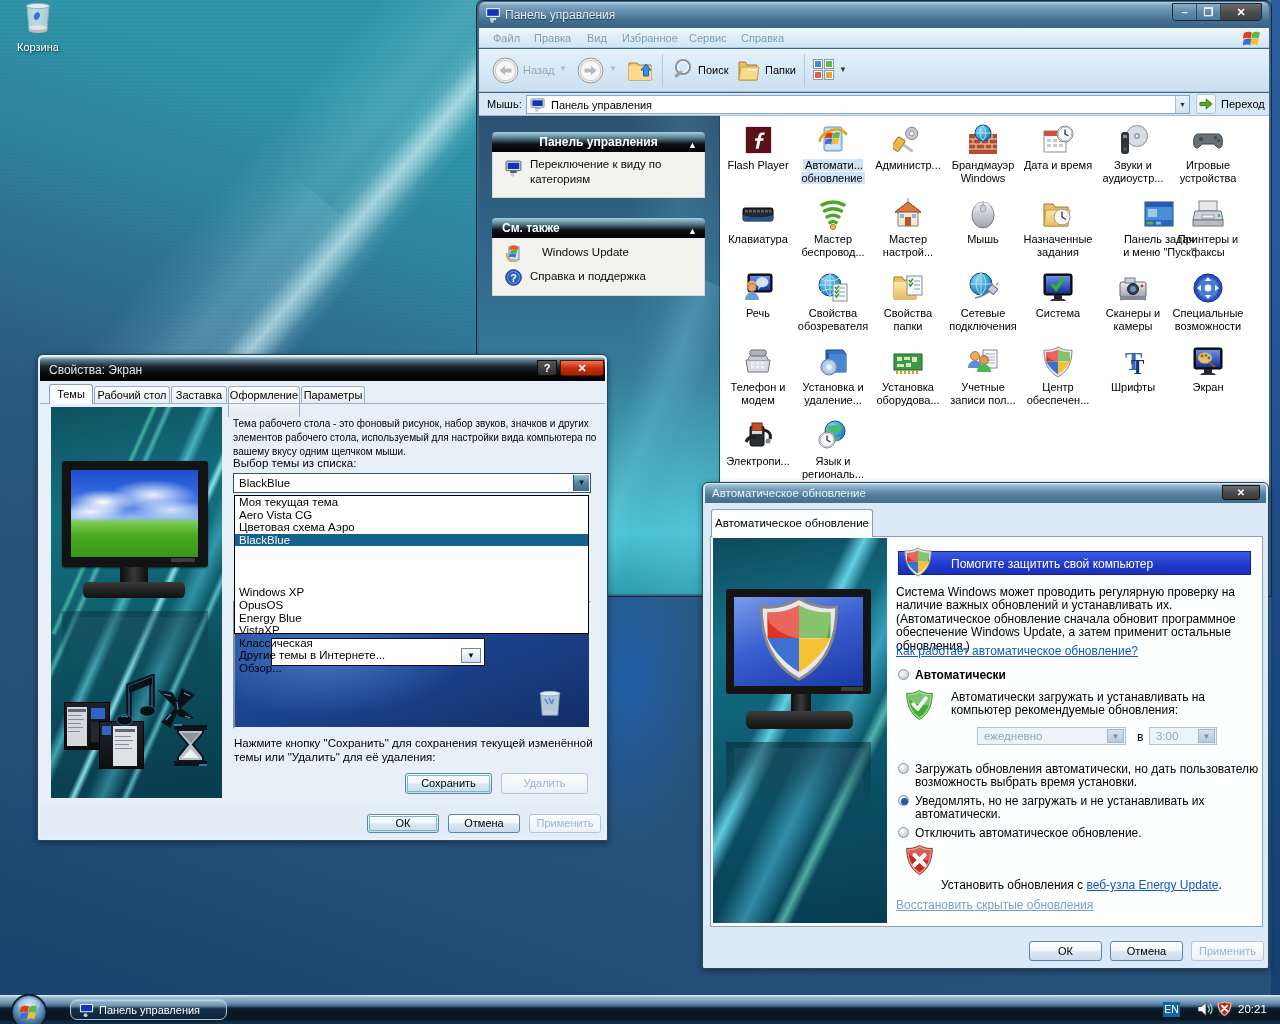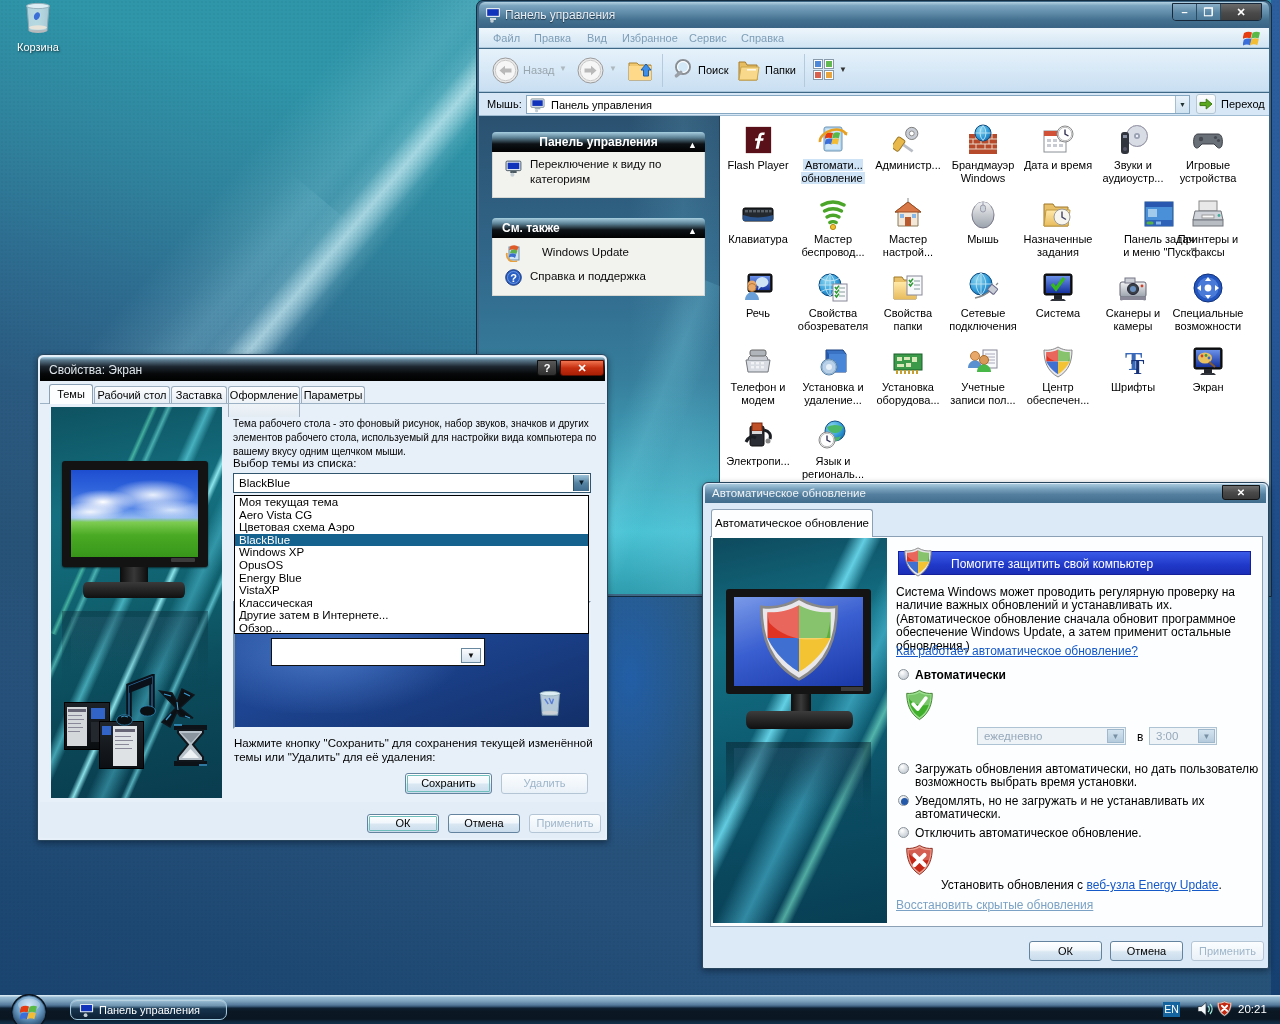--- a/index.html
+++ b/index.html
@@ -721,26 +721,26 @@
   <div style="position:absolute;left:195px;top:118px;width:358px;height:20px;background:#fff;border:1px solid #32566e;">
     <span style="position:absolute;left:5px;top:3px;font-size:11.5px;color:#000;">BlackBlue</span>
     <div style="position:absolute;right:1px;top:1px;width:16px;height:16px;background:linear-gradient(#9dc2da,#5584a3 50%,#3f6d8e);border-left:1px solid #2c4f68;text-align:center;font-size:8px;line-height:16px;color:#0b1b26;">▼</div>
   </div>
 
   <div style="position:absolute;left:196px;top:140px;width:355px;height:139px;background:#fff;border:1px solid #000;font-size:11.5px;color:#000;z-index:4;">
     <div style="height:12.6px;padding-left:4px;">Моя текущая тема</div>
     <div style="height:12.6px;padding-left:4px;">Aero Vista CG</div>
     <div style="height:12.6px;padding-left:4px;">Цветовая схема Аэро</div>
     <div style="height:12.6px;padding-left:4px;background:#16628e;color:#fff;">BlackBlue</div>
-    <div style="height:12.6px;padding-left:4px;">Windows XP</div>
+    <div style="height:12.6px;padding-left:4px;margin-top:40px;">Windows XP</div>
     <div style="height:12.6px;padding-left:4px;">OpusOS</div>
     <div style="height:12.6px;padding-left:4px;">Energy Blue</div>
     <div style="height:12.6px;padding-left:4px;">VistaXP</div>
     <div style="height:12.6px;padding-left:4px;">Классическая</div>
-    <div style="height:12.6px;padding-left:4px;">Другие затем в Интернете...</div>
+    <div style="height:12.6px;padding-left:4px;">Другие темы в Интернете...</div>
     <div style="height:12.6px;padding-left:4px;">Обзор...</div>
   </div>
   <div style="position:absolute;left:196px;top:381px;width:370px;font-size:11.5px;line-height:14px;color:#000;">Нажмите кнопку "Сохранить" для сохранения текущей изменённой темы или "Удалить" для её удаления:</div>
   <div class="btn" style="left:367px;top:418px;width:87px;height:21px;line-height:19px;outline:1.5px solid #6fc0bc;outline-offset:-3px;">Сохранить</div>
   <div class="btn dis" style="left:463px;top:418px;width:87px;height:21px;line-height:19px;">Удалить</div>
   <div style="position:absolute;left:2px;bottom:2px;right:2px;height:36px;background:#e3edf7;border-radius:0 0 2px 2px;"></div>
   <div class="btn" style="left:329px;top:459px;width:72px;height:19px;line-height:17px;outline:1.5px solid #6fc0bc;outline-offset:-3px;">ОК</div>
   <div class="btn" style="left:410px;top:459px;width:72px;height:19px;line-height:17px;">Отмена</div>
   <div class="btn dis" style="left:491px;top:459px;width:72px;height:19px;line-height:17px;">Применить</div>
 </div>
@@ -778,20 +778,21 @@
   <div class="autx" style="left:193px;top:103px;width:360px;">Система Windows может проводить регулярную проверку на наличие важных обновлений и устанавливать их. (Автоматическое обновление сначала обновит программное обеспечение Windows Update, а затем применит остальные обновления.)</div>
   <div class="autx" style="left:193px;top:162px;color:#1558c8;text-decoration:underline;">Как работает автоматическое обновление?</div>
   <div class="radio" style="left:195px;top:186px;"></div>
   <div class="autx" style="left:212px;top:186px;font-weight:bold;font-size:12px;">Автоматически</div>
   <svg style="position:absolute;left:201px;top:205px" width="31" height="34" viewBox="0 0 34 34">
     <path d="M17 1 C22 4 27 4.7 31 4.2 C31 15 28 26 17 33 C6 26 3 15 3 4.2 C7 4.7 12 4 17 1 Z" fill="#9adf8f" stroke="#3a7a28"></path>
     <path d="M17 3.5 C21 5.7 25.6 6.5 29 6.2 C28.8 15 26 24.4 17 30.3 C8 24.4 5.2 15 5 6.2 C8.4 6.5 13 5.7 17 3.5 Z" fill="#3fae2a"></path>
     <path d="M17 3.5 C21 5.7 25.6 6.5 29 6.2 C28.9 9.5 28.5 13 27.3 16.6 C20 18.8 10.5 16.4 6 10.5 C5.5 9 5.2 7.5 5 6.2 C8.4 6.5 13 5.7 17 3.5 Z" fill="#fff" opacity=".3"></path>
     <path d="M10 16 L15 21.5 L24 9.5" stroke="#fff" stroke-width="4" fill="none" stroke-linecap="round" stroke-linejoin="round"></path>
   </svg>
+  <div class="autx" style="left:248px;top:208px;width:310px;">Автоматически загружать и устанавливать на компьютер рекомендуемые обновления:</div>
   <div style="position:absolute;left:274px;top:244px;width:149px;height:18px;background:#eef3f8;border:1px solid #aec3d4;">
     <span style="position:absolute;left:6px;top:2px;font-size:11.5px;color:#96a8ba;">ежедневно</span>
     <div style="position:absolute;right:1px;top:1px;width:17px;height:14px;background:linear-gradient(#d4e4f0,#b4cbdd);border:1px solid #a0b8cc;text-align:center;font-size:8px;line-height:14px;color:#7890a4;">▼</div>
   </div>
   <div class="autx" style="left:434px;top:248px;color:#000;">в</div>
   <div style="position:absolute;left:446px;top:244px;width:68px;height:18px;background:#eef3f8;border:1px solid #aec3d4;">
     <span style="position:absolute;left:6px;top:2px;font-size:11.5px;color:#96a8ba;">3:00</span>
     <div style="position:absolute;right:1px;top:1px;width:17px;height:14px;background:linear-gradient(#d4e4f0,#b4cbdd);border:1px solid #a0b8cc;text-align:center;font-size:8px;line-height:14px;color:#7890a4;">▼</div>
   </div>
   <div class="radio" style="left:195px;top:280px;"></div>

